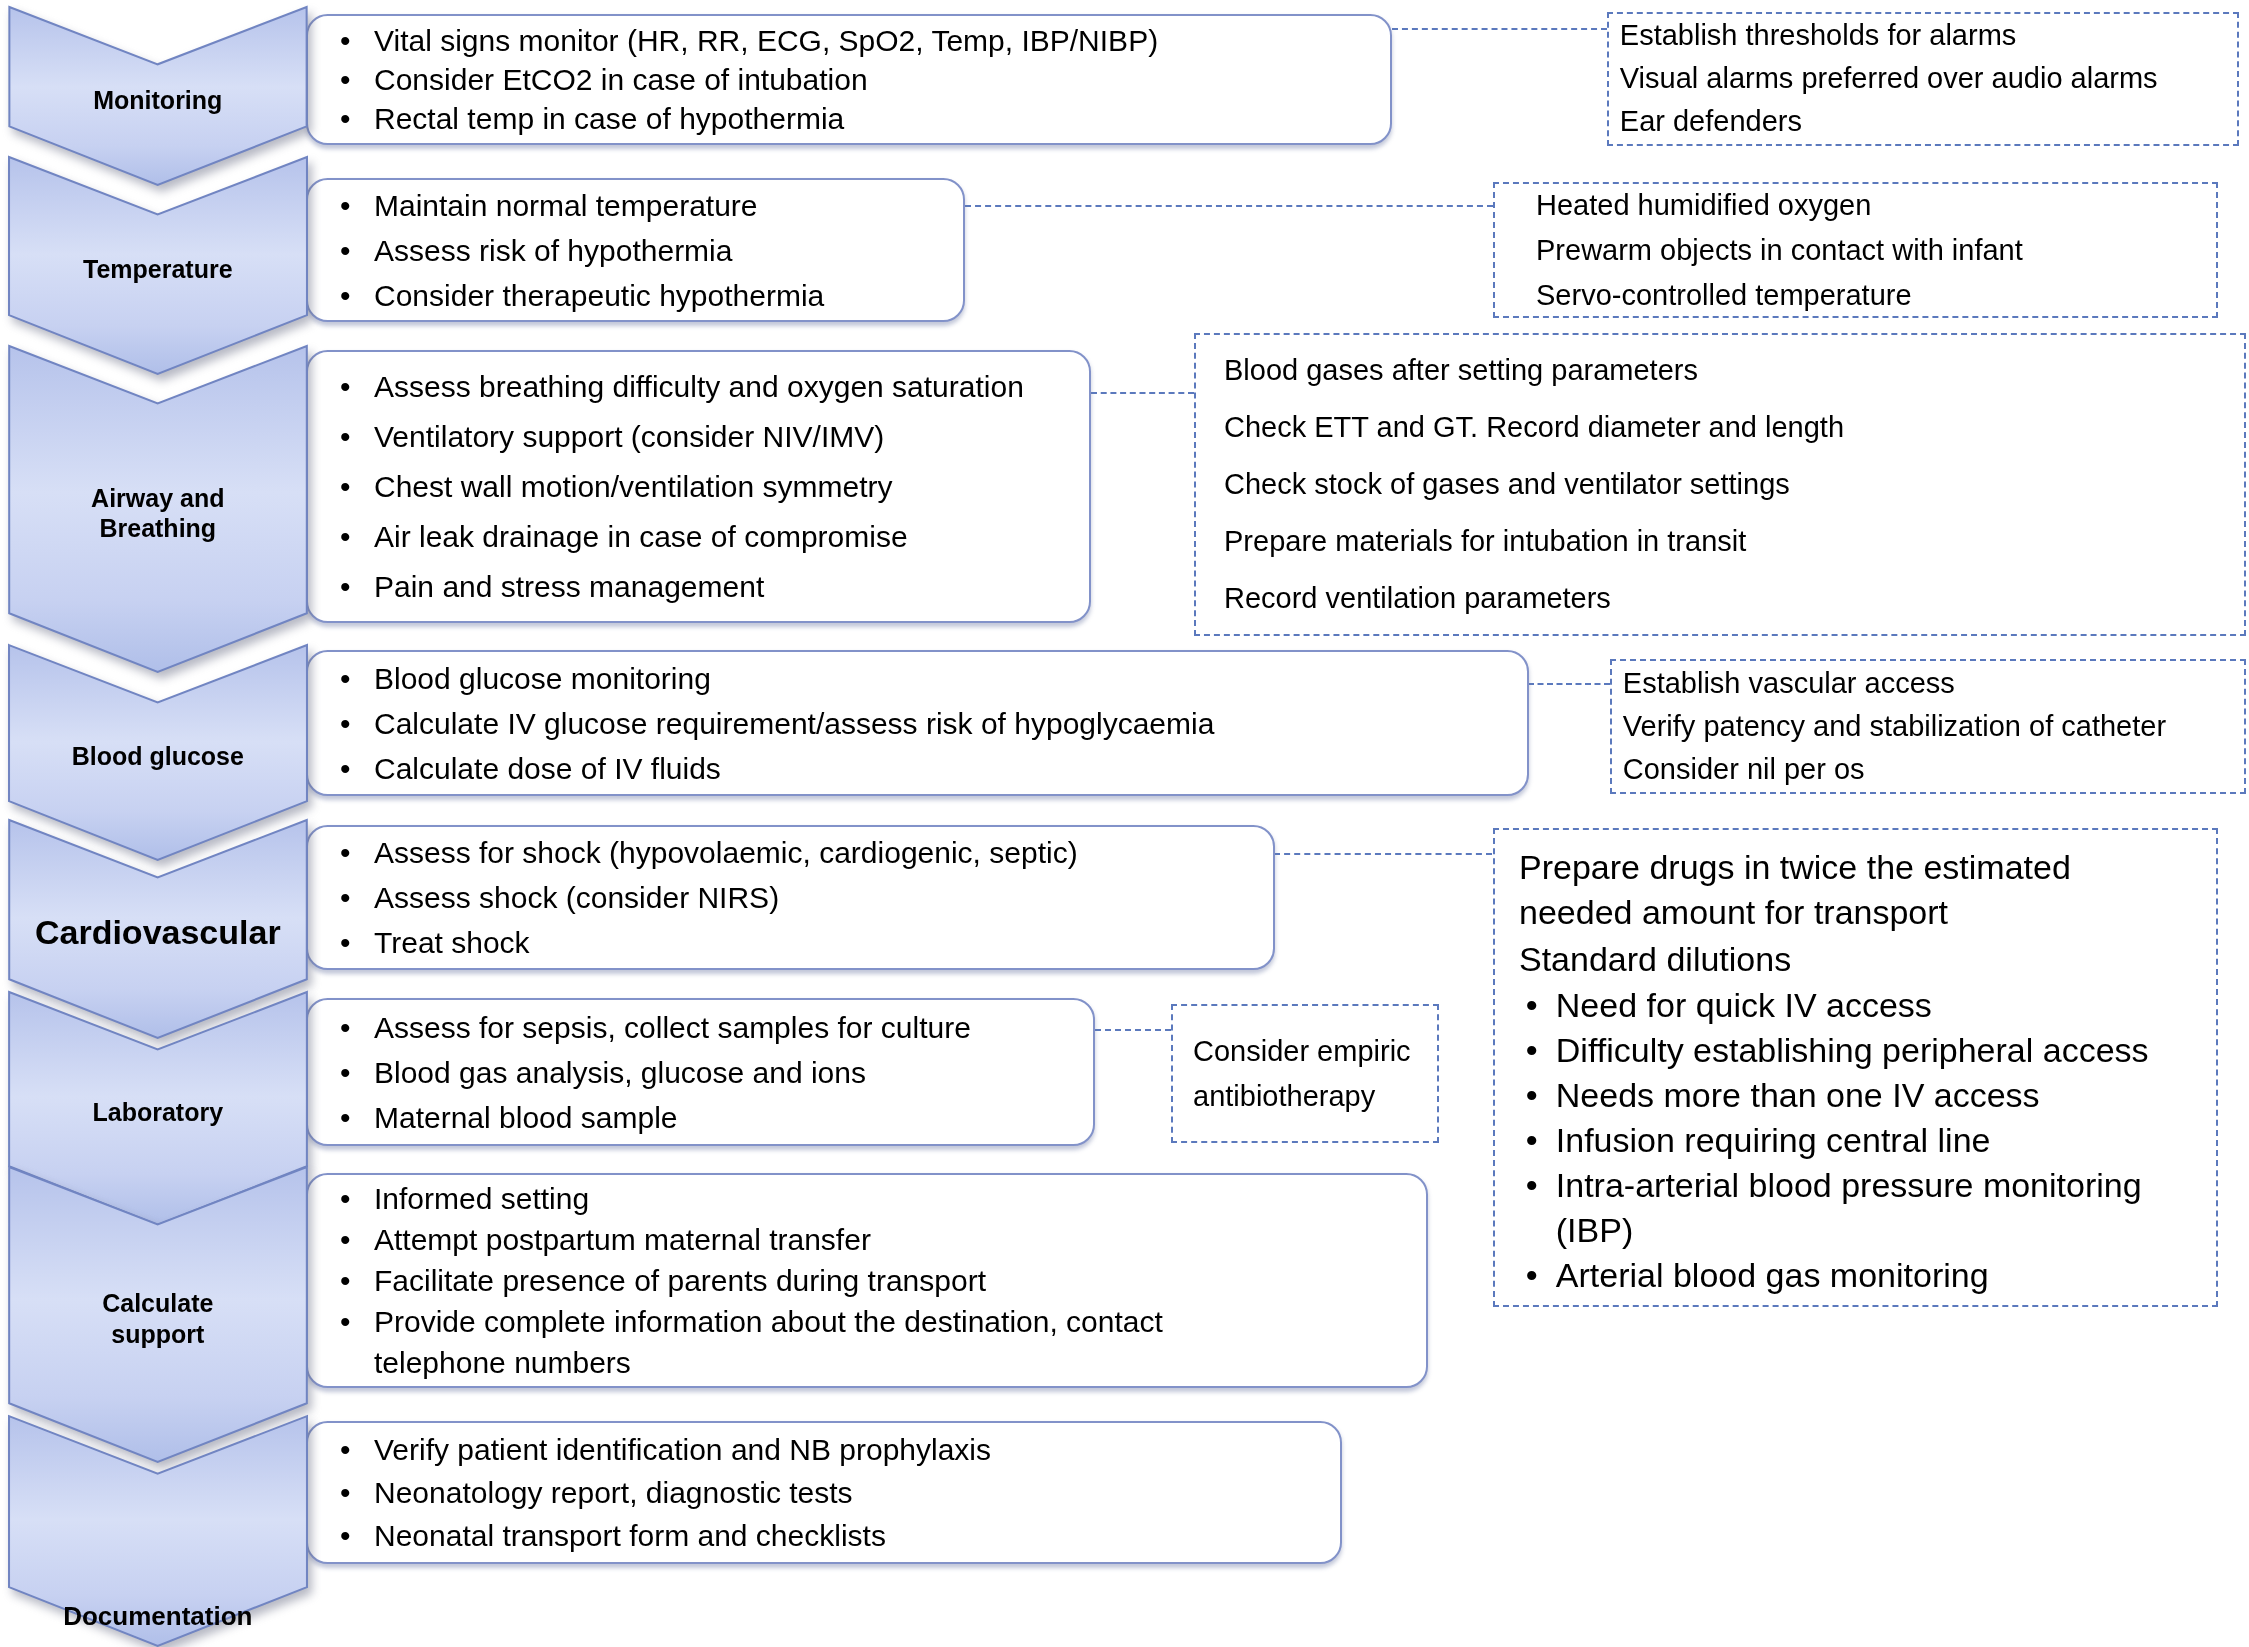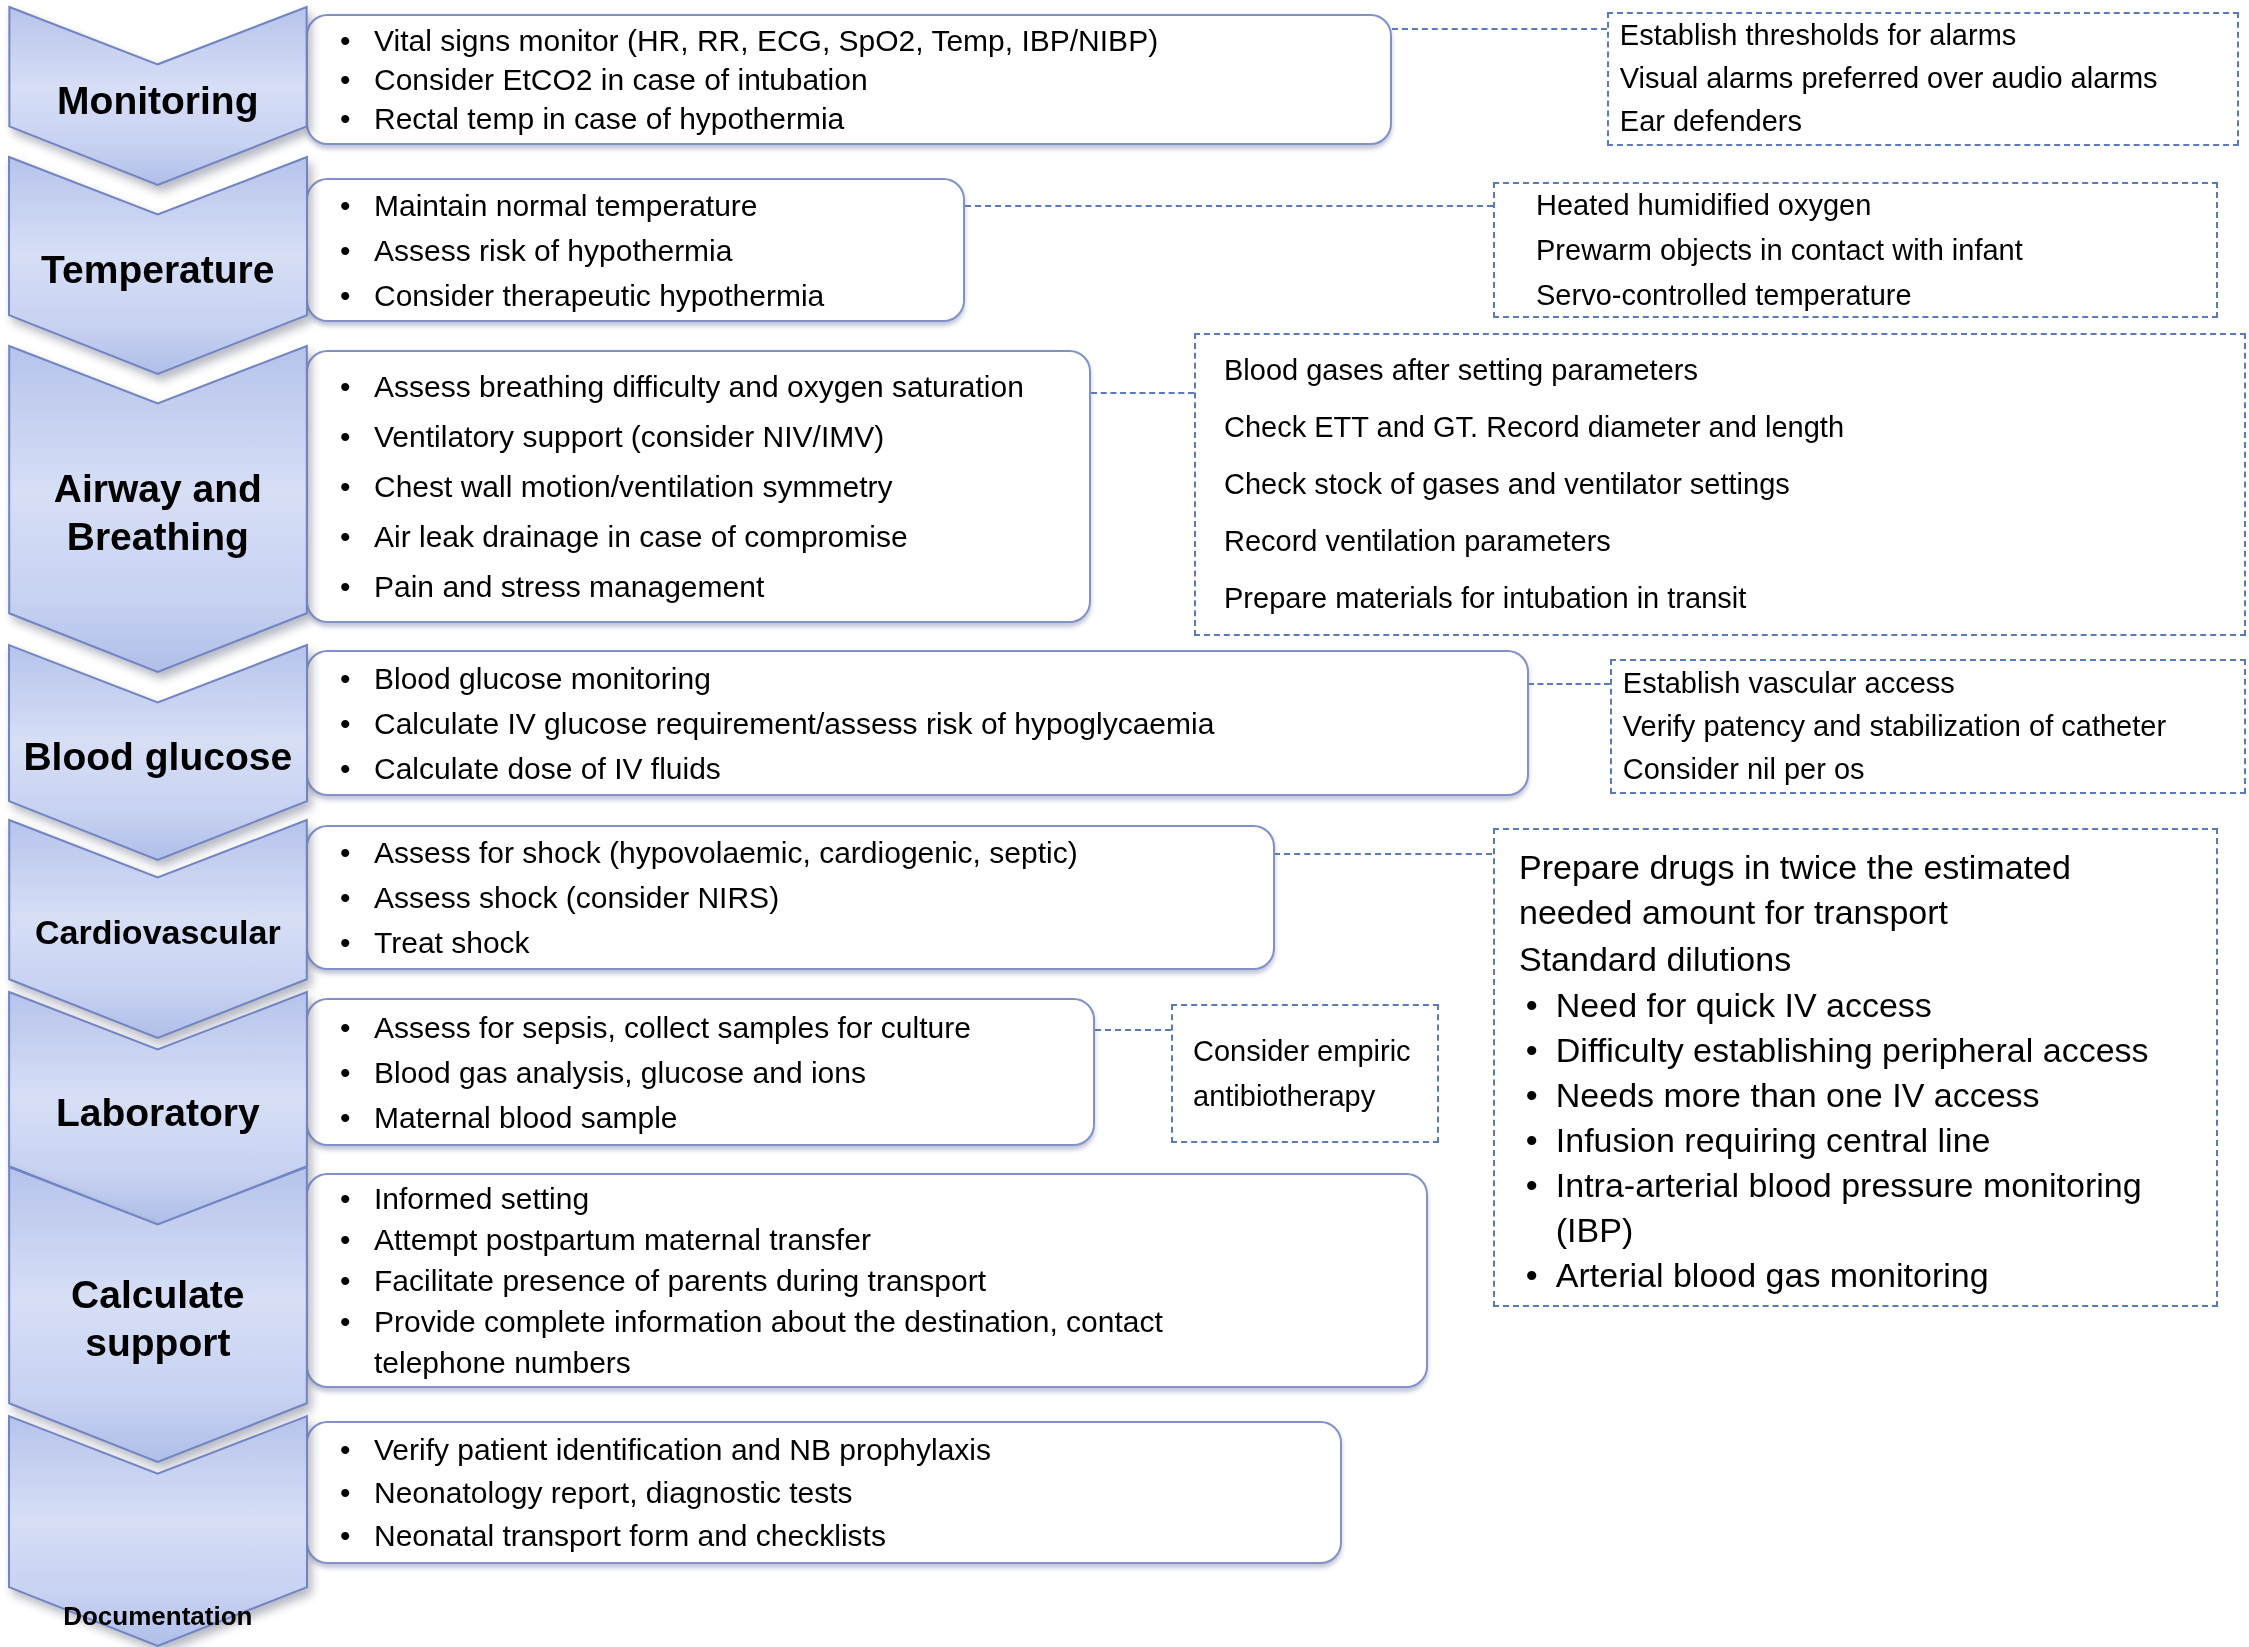--- a/index.html
+++ b/index.html
@@ -6,21 +6,21 @@
   #canvas{
     position:relative;width:2250px;height:1647px;background:#ffffff;overflow:hidden;
     font-family:"Liberation Sans","DejaVu Sans",sans-serif;color:#000;
   }
   
   .chevron{position:absolute;left:6.8px;z-index:2;filter:drop-shadow(4.7px 6px 4.7px rgba(95,100,125,.45));}
   .chev-label{
     position:absolute;left:6.8px;width:302px;z-index:3;box-sizing:border-box;
     display:flex;align-items:center;justify-content:center;text-align:center;
     padding-top:57px;padding-bottom:49px;
-    font-weight:bold;font-size:39px;line-height:1.22;white-space:pre-line;
+    font-weight:bold;font-size:25px;line-height:1.22;white-space:pre-line;
   }
   
   .mbox{
     position:absolute;background:#fff;border:2.7px solid #8292c9;border-radius:21.6px;
     box-shadow:0 3.4px 4.7px rgba(120,130,170,.45);z-index:1;box-sizing:border-box;
     display:flex;align-items:center;
   }
   .mbox ul{list-style:none;margin:0;padding:0 13.5px 0 32px;width:100%;}
   .mbox li{display:flex;font-size:30px;line-height:var(--lh,45px);}
   .bullet{flex:0 0 34px;}
@@ -254,22 +254,22 @@
   <div class="note" style="left:1493px;top:182px;width:725px;height:136px;--lh:45px;padding-left:41px">
     <div class="line">Heated humidified oxygen</div>
     <div class="line">Prewarm objects in contact with infant</div>
     <div class="line">Servo-controlled temperature</div>
   </div>
 
   <div class="note" style="left:1194px;top:333px;width:1052px;height:303px;--lh:57px;padding-left:28px">
     <div class="line">Blood gases after setting parameters</div>
     <div class="line">Check ETT and GT. Record diameter and length</div>
     <div class="line">Check stock of gases and ventilator settings</div>
+    <div class="line">Prepare materials for intubation in transit</div>
     <div class="line">Record ventilation parameters</div>
-    <div class="line">Prepare materials for intubation in transit</div>
   </div>
 
   <div class="note" style="left:1610px;top:659px;width:636px;height:135px;--lh:43px;padding-left:10.8px">
     <div class="line">Establish vascular access</div>
     <div class="line">Verify patency and stabilization of catheter</div>
     <div class="line">Consider nil per os</div>
   </div>
 
   <div class="note" style="left:1493px;top:828px;width:725px;height:479px;--lh:45px;font-size:34px;padding-left:24px;justify-content:space-between;padding-top:15px">
     <div class="line">Prepare drugs in twice the estimated

